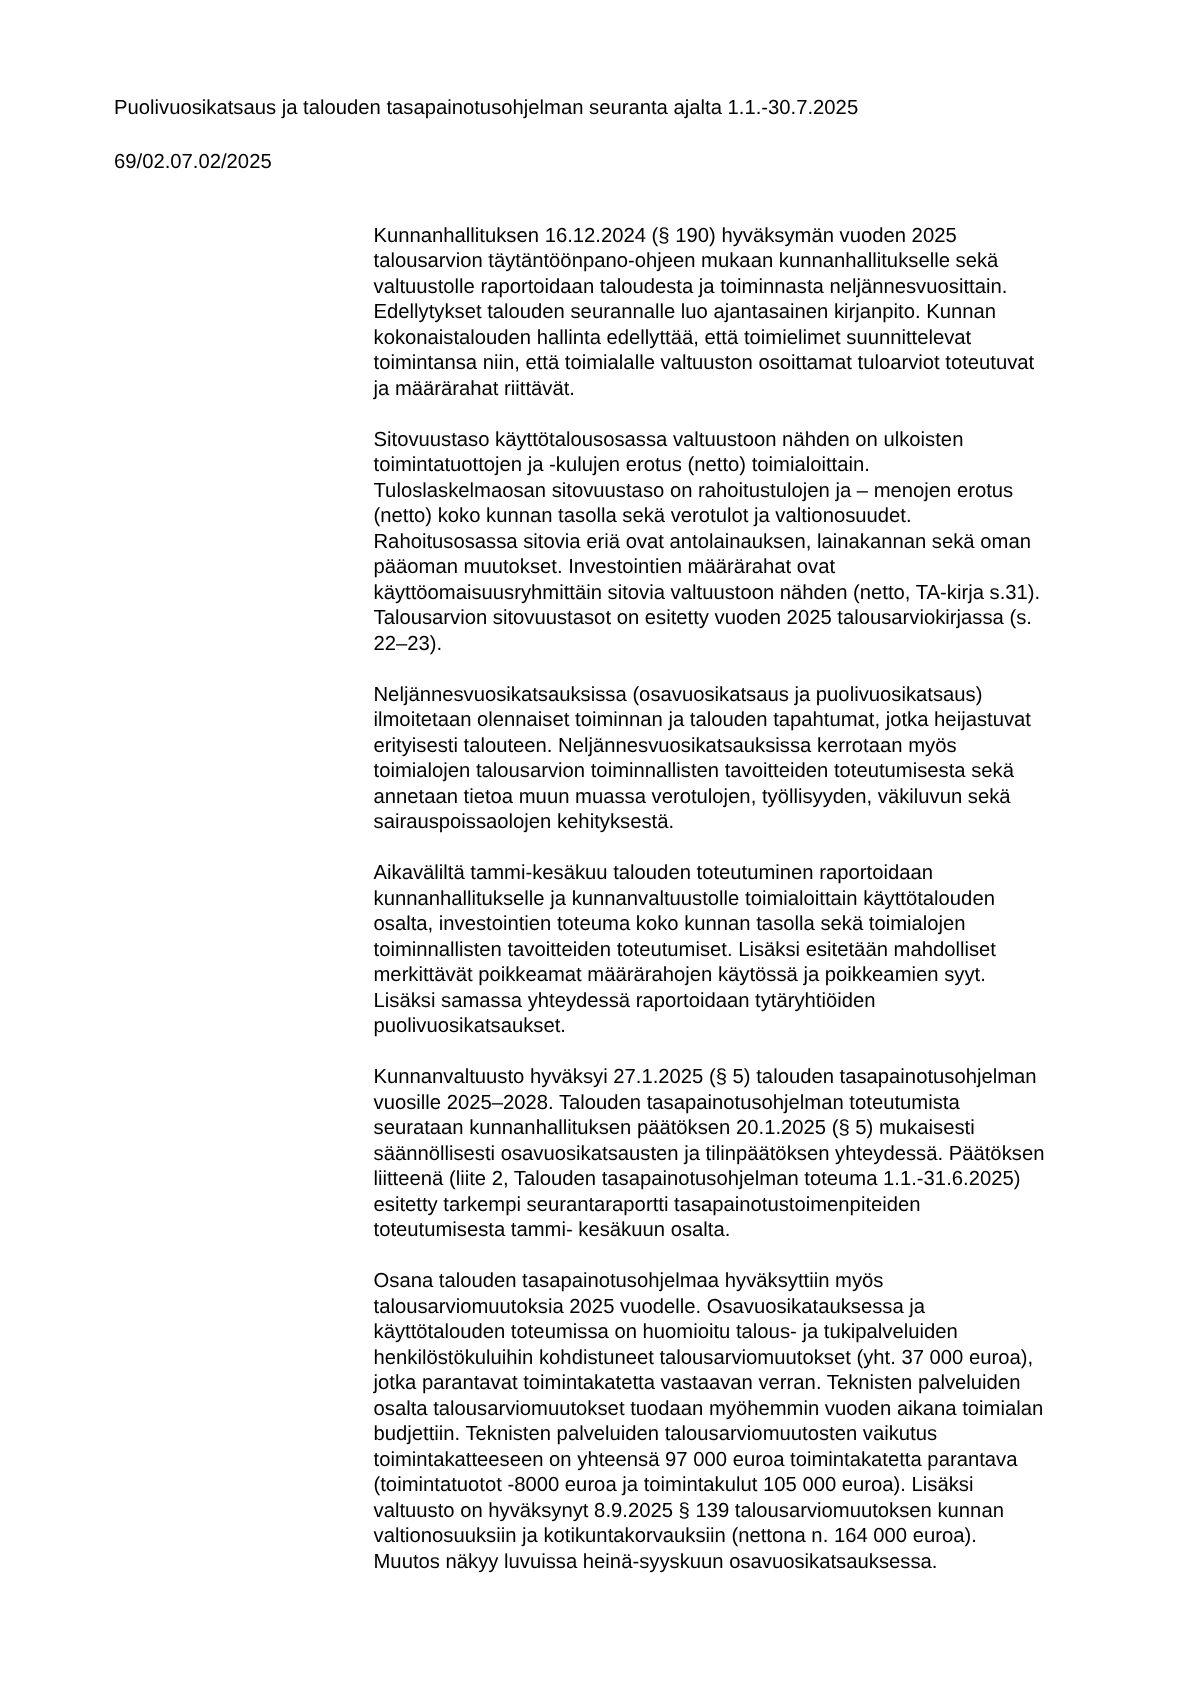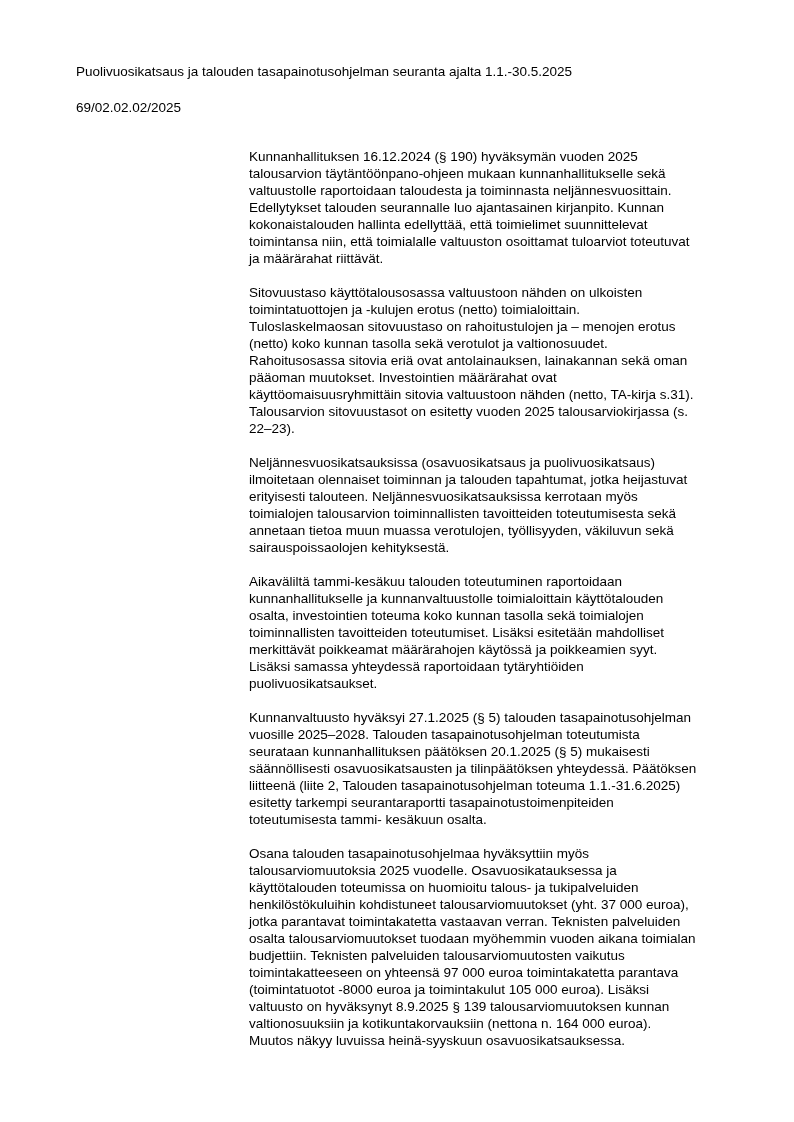--- a/index.html
+++ b/index.html
@@ -39,22 +39,22 @@
     margin: 0 12px 17px 0;
   }
   .para:last-child { margin-bottom: 0; }
 </style>
 </head>
 <body>
 
 <div class="page">
 
   <div class="doc-header">
-    <div class="doc-title">Puolivuosikatsaus ja talouden tasapainotusohjelman seuranta ajalta 1.1.-30.5.2025</div>
-    <div class="doc-meta-line">69/02.02.02/2025</div>
+    <div class="doc-title">Puolivuosikatsaus ja talouden tasapainotusohjelman seuranta ajalta 1.1.-30.7.2025</div>
+    <div class="doc-meta-line">69/02.07.02/2025</div>
   </div>
 
   <div class="doc-body">
     <div class="para">Kunnanhallituksen 16.12.2024 (§ 190) hyväksymän vuoden 2025
 talousarvion täytäntöönpano-ohjeen mukaan kunnanhallitukselle sekä
 valtuustolle raportoidaan taloudesta ja toiminnasta neljännesvuosittain.
 Edellytykset talouden seurannalle luo ajantasainen kirjanpito. Kunnan
 kokonaistalouden hallinta edellyttää, että toimielimet suunnittelevat
 toimintansa niin, että toimialalle valtuuston osoittamat tuloarviot toteutuvat
 ja määrärahat riittävät.</div>

